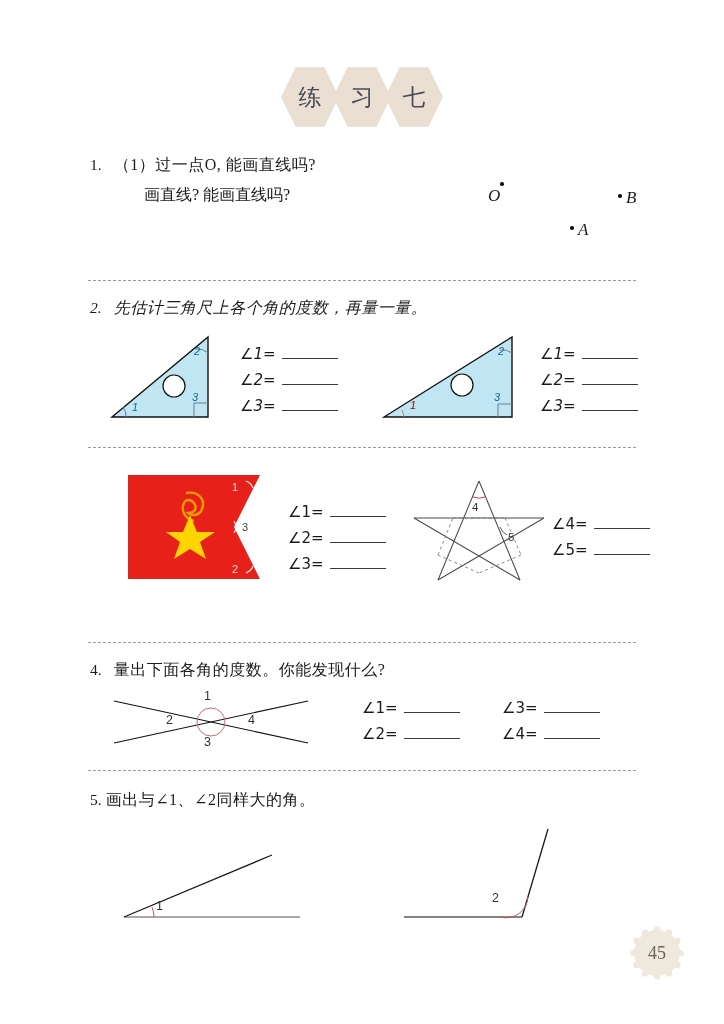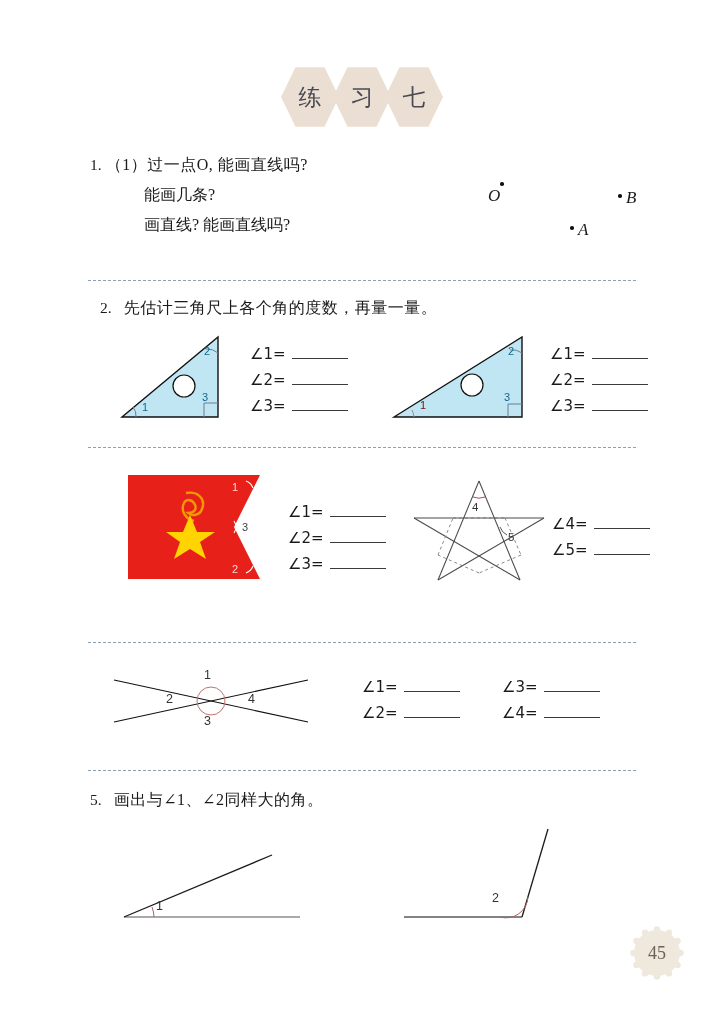--- a/index.html
+++ b/index.html
@@ -49,21 +49,21 @@
   #q1 { position:absolute; left:90px; top:150px; width:560px; }
   #q1 .body{ display:flex; }
   #q1 .lines{ width:300px; }
   #q1 .ln{ font-size:16px; line-height:30px; }
   #q1 .indent{ padding-left:30px; }
   .ptfield{ position:absolute; left:370px; top:0px; width:240px; height:110px;}
   .pt{ position:absolute; font-style:italic; font-size:17px; font-family:"Liberation Serif", serif;}
   .dot{ position:absolute; width:3.5px; height:3.5px; background:#111; border-radius:50%; }
 
   
-  #q2{ position:absolute; left:100px; top:298px; width:560px;}
+  #q2{ position:absolute; left:90px; top:298px; width:560px;font-style:italic;}
   #q2 .figs{ position:relative; margin-top:14px; height:100px; }
   .triblk{ position:absolute; }
   .angcol{ position:absolute; }
   .lbl{ position:absolute; font-family:"Liberation Sans",sans-serif; font-size:11px; color:#15688f; }
 
   
   #q3{ position:absolute; left:90px; top:463px; width:560px;}
   #q3 .figs{ position:relative; margin-top:12px; height:120px;}
   .flag{ position:absolute; left:38px; top:0px; width:145px; height:105px;}
   .flaglbl{ position:absolute; font-family:"Liberation Sans",sans-serif; font-size:11px; color:#7a1010;}
@@ -110,23 +110,22 @@
     <div class="hexcell">
         <span>七</span>
       </div>
   </div>
 
   <div id="q1">
     <div class="body">
       <div class="lines">
         <div class="ln">
           <span class="qnum">1.</span>
-          <span class="qtext" style="">（1）过一点O, 能画直线吗?</span>
+          <span class="qtext" style="margin-left:8px">（1）过一点O, 能画直线吗?</span>
         </div>
-        <div class="ln indent" style="padding-left:54px">能画几条?</div>
         <div class="ln indent" style="padding-left:54px">画直线? 能画直线吗?</div>
       </div>
     </div>
     <div class="ptfield">
       <span class="pt" style="left:28px;top:36px">O</span>
       <span class="dot" style="left:40px;top:32px"></span>
 
       <span class="pt" style="left:166px;top:38px">B</span>
       <span class="dot" style="left:158px;top:44px"></span>
 
@@ -235,20 +234,24 @@
       <div class="angcol" style="left:462px;top:36px">
         <div class="angrow"><span class="angsym">∠4=</span><span class="blankline"></span></div>
         <div class="angrow"><span class="angsym">∠5=</span><span class="blankline"></span></div>
       </div>
     </div>
   </div>
 
   <div class="sep" style="top:642px"></div>
 
   <div id="q4">
+    <div>
+      <span class="qnum">4.</span>
+      <span class="qtext" style="margin-left:8px">量出下面各角的度数。你能发现什么?</span>
+    </div>
     <div class="figs">
       <div style="position:absolute;left:18px;top:0">
         <svg width="212" height="62" viewBox="0 0 212 62">
           <path d="M 6 8 L 200 50" fill="none" stroke="#111" stroke-width="1.2"></path>
           <path d="M 6 50 L 200 8" fill="none" stroke="#111" stroke-width="1.2"></path>
           <circle cx="103" cy="29" r="14" fill="none" stroke="#c07070" stroke-width="1"></circle>
         </svg>
         <span class="xlbl" style="left:96px;top:-4px">1</span>
         <span class="xlbl" style="left:58px;top:20px">2</span>
         <span class="xlbl" style="left:96px;top:42px">3</span>
@@ -264,21 +267,21 @@
         <div class="angrow"><span class="angsym">∠4=</span><span class="blankline"></span></div>
       </div>
     </div>
   </div>
 
   <div class="sep" style="top:770px"></div>
 
   <div id="q5">
     <div>
       <span class="qnum">5.</span>
-      <span class="qtext" style="margin-left:8px">画出与∠1、∠2同样大的角。</span>
+      <span class="qtext" style="">画出与∠1、∠2同样大的角。</span>
     </div>
     <div class="figs">
 
       <div style="position:absolute;left:30px;top:24px">
         <svg width="200" height="72" viewBox="0 0 200 72">
           <path d="M 4 68 L 180 68" fill="none" stroke="#8d8d92" stroke-width="1.3"></path>
           <path d="M 4 68 L 152 6" fill="none" stroke="#1a1a1a" stroke-width="1.3"></path>
           <path d="M 34 68 A 30 30 0 0 0 32 58" fill="none" stroke="#b06060" stroke-width="1"></path>
         </svg>
         <span class="albl" style="left:36px;top:50px">1</span>

